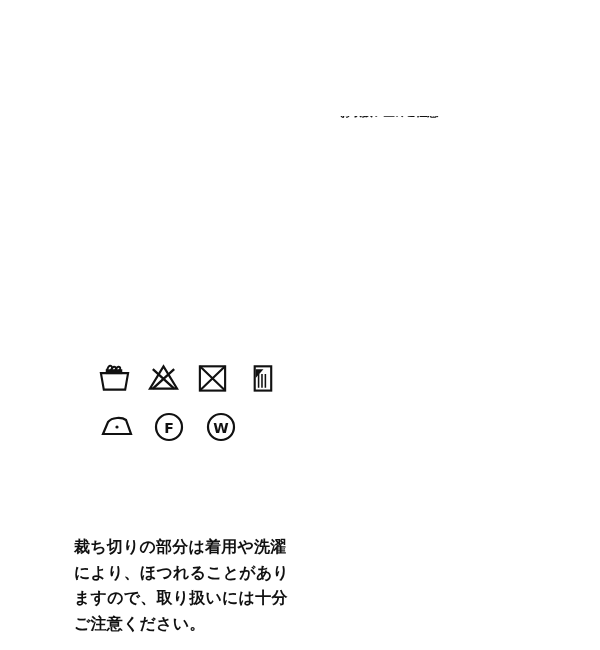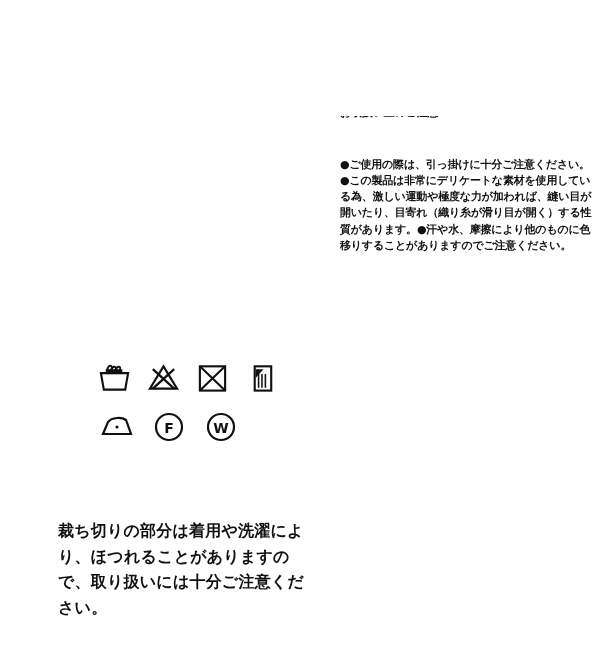--- a/index.html
+++ b/index.html
@@ -80,39 +80,36 @@
     position: absolute;
     left: 58px;
     top: 518px;
     width: 252px;
     font-size: 16px;
     line-height: 1.6;
     letter-spacing: 0.2px;
     font-weight: 700;
     color: #111;
   }
-  .bottom-left p { margin: 0; }
+  .bottom-left p { margin: 16px; }
 </style>
 </head>
 <body>
 
 <div class="page">
 
   <div class="right-col">
 
     <div class="note-block clipped">
       <p>お取扱い上のご注意</p>
     </div>
 
 
     <div class="gap-1"></div>
 
-    <div class="note-block">
-      <p>●ご使用の際は、引っ掛けに十分ご注意ください。●この製品は非常にデリケートな素材を使用している為、激しい運動や極度な力が加われば、縫い目が開いたり、目寄れ（織り糸が滑り目が開く）する性質があります。●汗や水、摩擦により他のものに色移りすることがありますのでご注意ください。</p>
-    </div>
   </div>
 
   <div class="symbols">
     <div class="sym-row">
 
       <svg class="sym" viewBox="0 0 34 34">
         <path d="M3 13 L31 13 L28 30 L6 30 Z" fill="none" stroke="#111" stroke-width="2.2"></path>
         <path d="M9 13 C9 7, 12 4, 14 6 C15 7, 14 9, 13 10 M13.5 13 C13.5 8, 16 5, 18 7 C19 8, 18 10, 17 11 M18 13 C18 8, 20.5 5, 22.5 7 C23.5 8, 22.5 10, 21.5 11" fill="none" stroke="#111" stroke-width="2"></path>
         <rect x="8" y="9" width="17" height="5" fill="#111"></rect>
       </svg>

